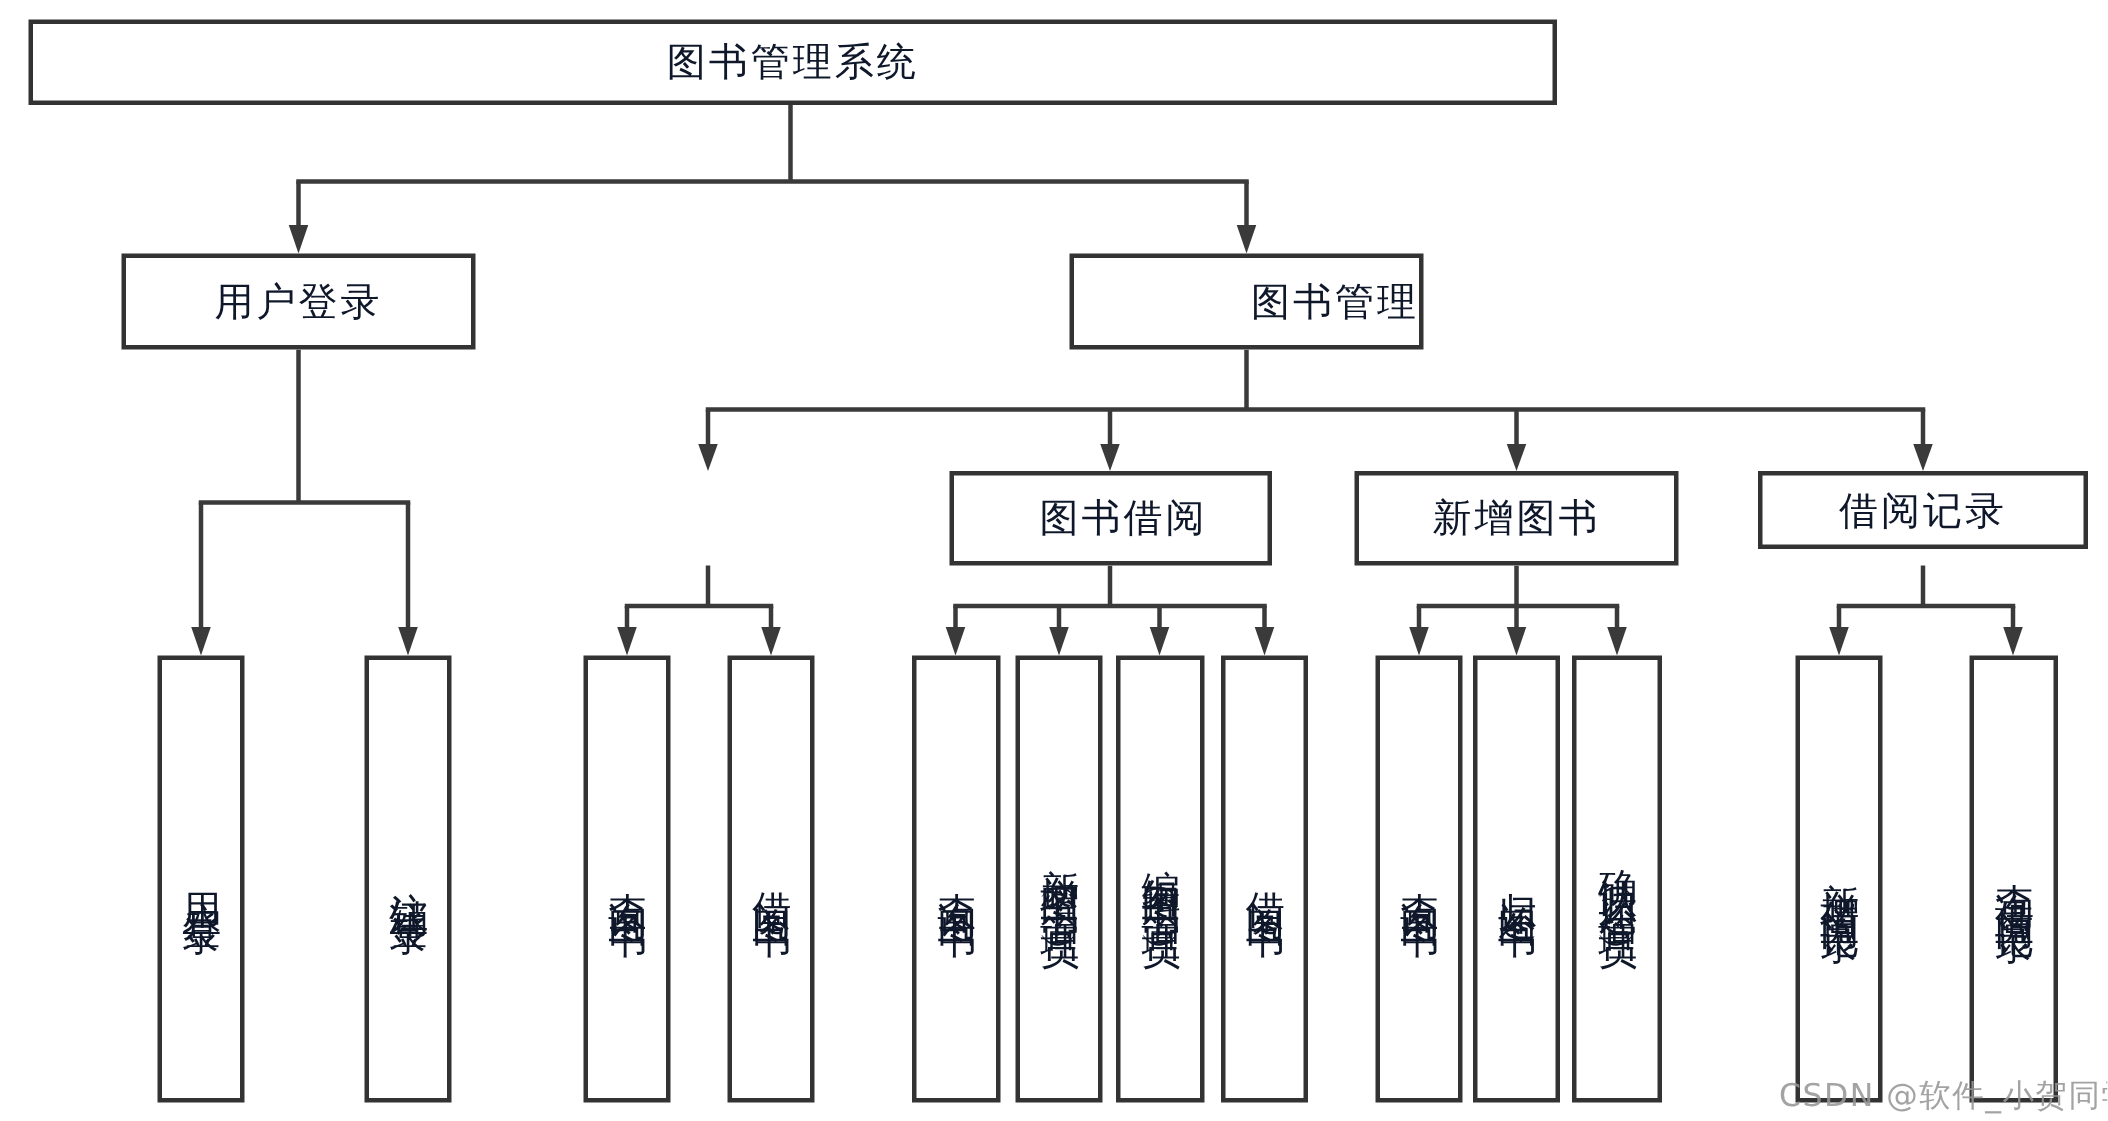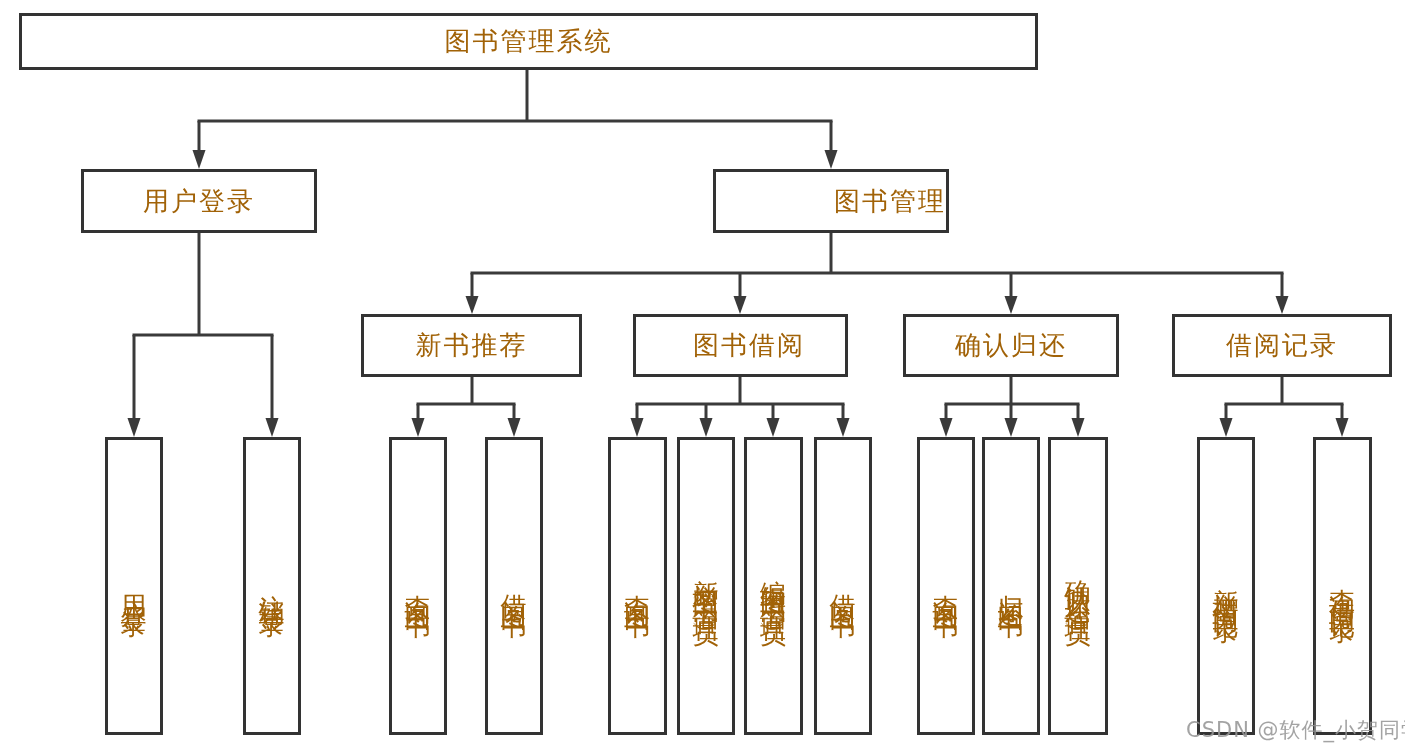--- a/index.html
+++ b/index.html
@@ -17,21 +17,21 @@
     box-sizing:border-box;
     border:3px solid #333333;
     background:#ffffff;
     display:flex;align-items:center;justify-content:center;
     z-index:2;
   }
   .box .lbl{
     font-size:26px;
     letter-spacing:2px;
     white-space:nowrap;
-    color:#a16207;
+    color:#0f172a;
   }
   .vbox .lbl{
     writing-mode:vertical-rl;
     text-orientation:mixed;
     letter-spacing:6px;
     font-size:26px;
     line-height:1;
   }
   .watermark{
     position:absolute;
@@ -121,30 +121,27 @@
     <span class="lbl">图书管理系统</span>
   </div>
 
   <div class="box" style="left:81px;top:169px;width:236px;height:64px;">
     <span class="lbl">用户登录</span>
   </div>
   <div class="box" style="left:713px;top:169px;width:236px;height:64px;justify-content:flex-end;">
     <span class="lbl">图书管理</span>
   </div>
 
-  <div class="box" style="left:361px;top:314px;width:221px;height:63px;">
-    <span class="lbl">新书推荐</span>
-  </div>
   <div class="box" style="left:633px;top:314px;width:215px;height:63px;padding-left:17px;">
     <span class="lbl">图书借阅</span>
   </div>
   <div class="box" style="left:903px;top:314px;width:216px;height:63px;">
-    <span class="lbl">确认归还</span>
+    <span class="lbl">新增图书</span>
   </div>
-  <div class="box" style="left:1172px;top:314px;width:220px;height:63px;">
+  <div class="box" style="left:1172px;top:314px;width:220px;height:52px;">
     <span class="lbl">借阅记录</span>
   </div>
 
   <div class="box vbox" style="left:105px;top:437px;width:58px;height:298px;">
     <span class="lbl">用户登录</span>
   </div>
   <div class="box vbox" style="left:243px;top:437px;width:58px;height:298px;">
     <span class="lbl">注销登录</span>
   </div>
 

